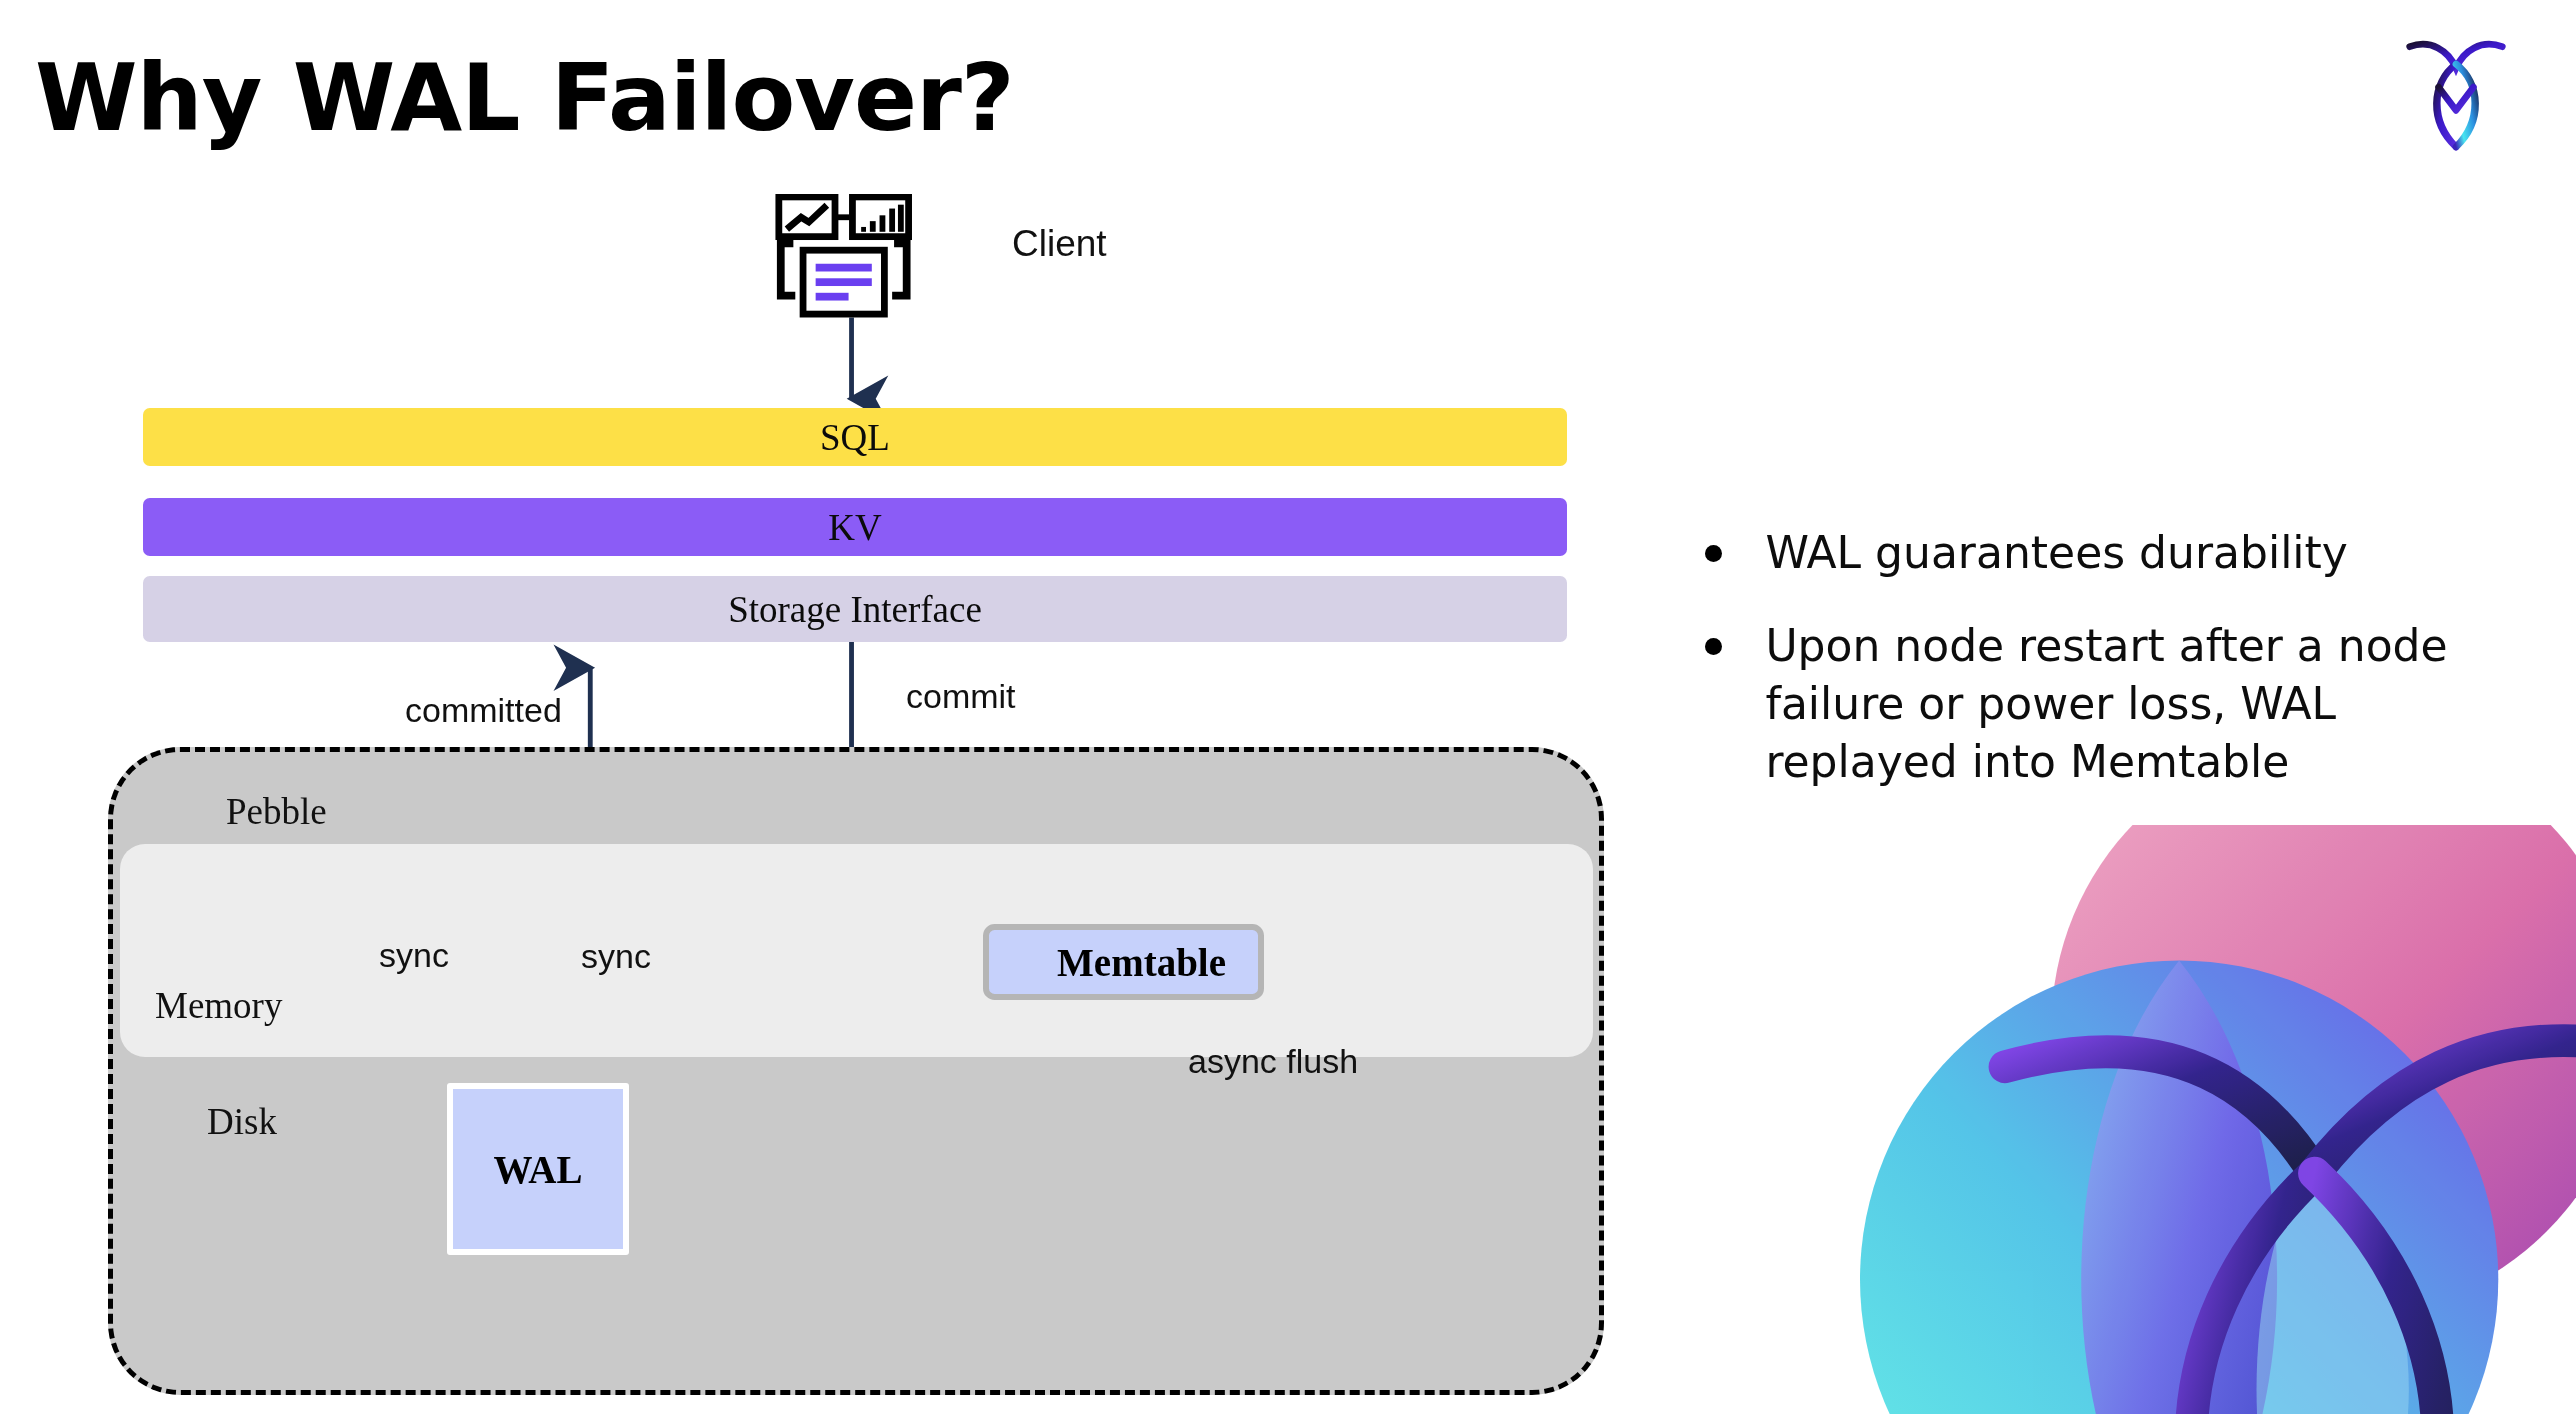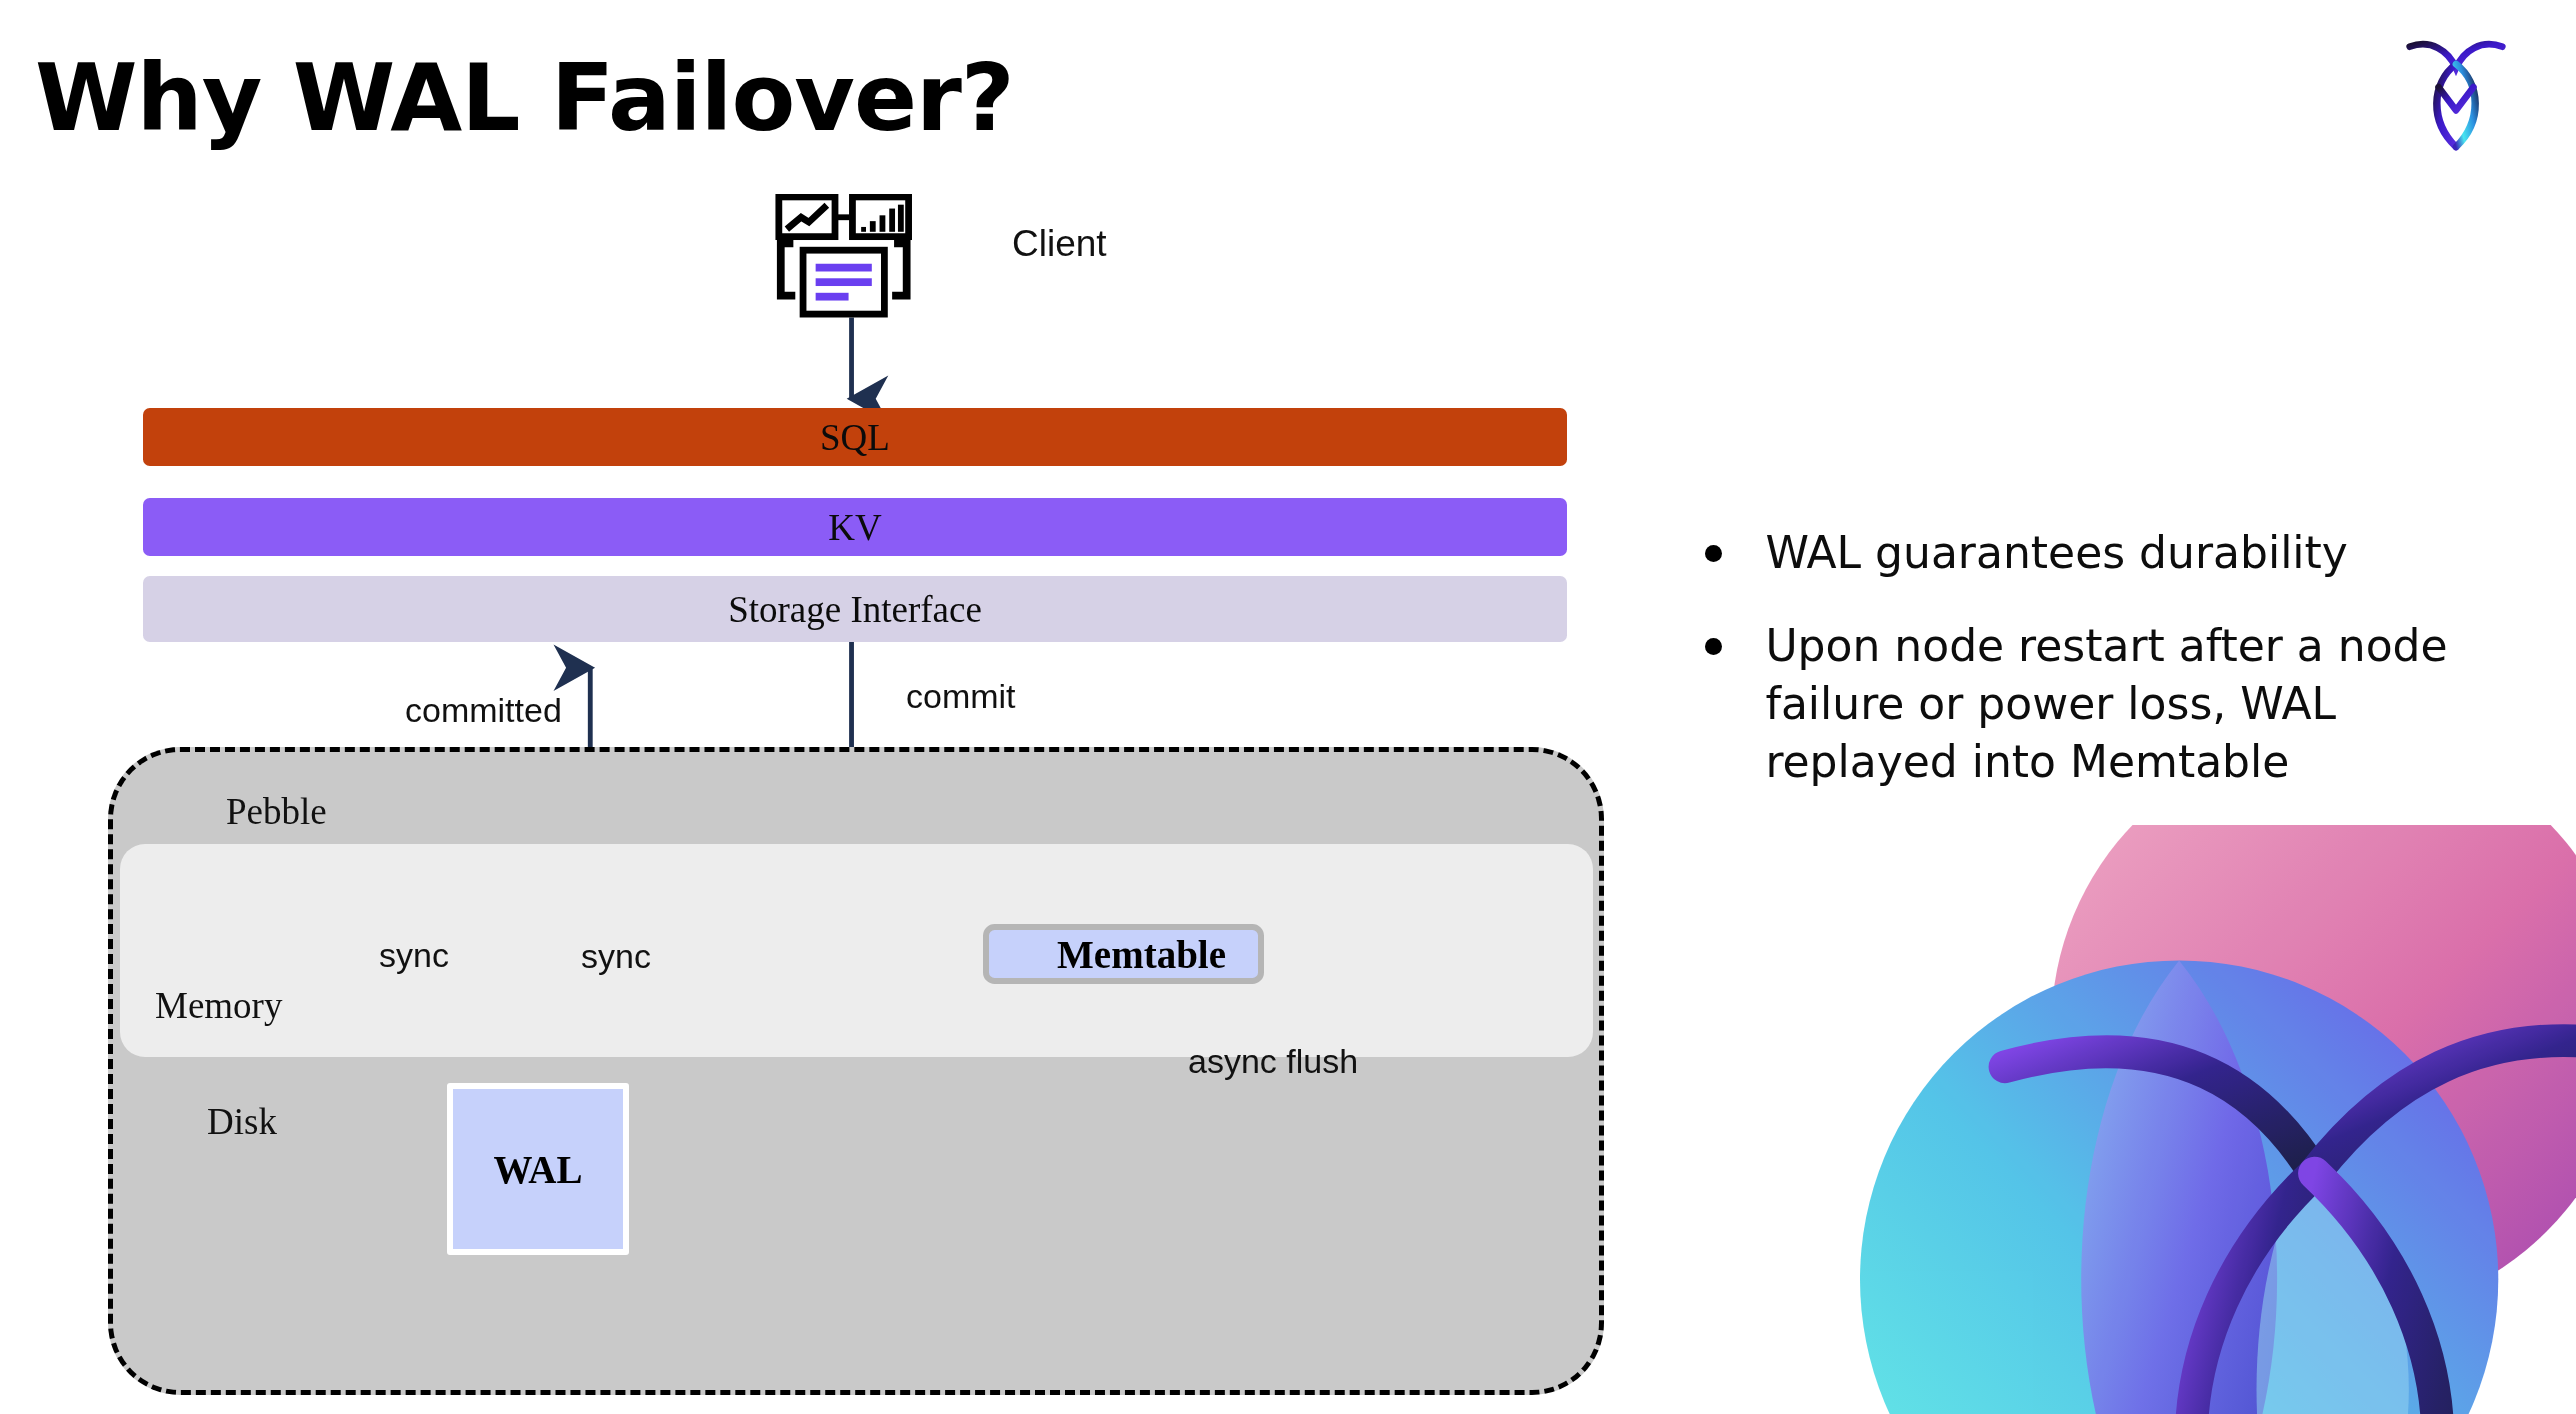--- a/index.html
+++ b/index.html
@@ -149,21 +149,21 @@
     font-family: "Liberation Serif", serif;
     font-weight: bold;
     font-size: 39px;
     color: #000000;
     white-space: nowrap;
   }
   #box-memtable {
     left: 983px;
     top: 924px;
     width: 281px;
-    height: 60px;
+    height: 76px;
     border-color: #b5b5b5;
     border-radius: 11.6px;
     padding-left: 36px;
   }
   #box-wal {
     left: 447px;
     top: 1083px;
     width: 182px;
     height: 172px;
     border-color: #ffffff;
@@ -331,21 +331,21 @@
         <path d="M124 51 L137 51 L137 105 L122 105" fill="none" stroke="#000000" stroke-width="8"></path>
 
         <rect x="30" y="58" width="84" height="66" fill="#ffffff" stroke="#000000" stroke-width="7"></rect>
         <rect x="43" y="72" width="58" height="8" fill="#6a3ff0"></rect>
         <rect x="43" y="87" width="58" height="8" fill="#6a3ff0"></rect>
         <rect x="43" y="102" width="34" height="8" fill="#6a3ff0"></rect>
       </svg>
     </div>
     <div id="client-label">Client</div>
 
-    <div class="layer-bar" id="bar-sql" style="background:#c2410c">SQL</div>
+    <div class="layer-bar" id="bar-sql" style="background:#fde047">SQL</div>
     <div class="layer-bar" id="bar-kv" style="background:#8b5cf6">KV</div>
     <div class="layer-bar" id="bar-storage" style="background:#d6d1e6">Storage Interface</div>
 
     <div id="pebble-box"></div>
     <div id="memory-box"></div>
 
     <div class="zone-label" id="label-pebble">Pebble</div>
     <div class="zone-label" id="label-memory">Memory</div>
     <div class="zone-label" id="label-disk">Disk</div>
 

